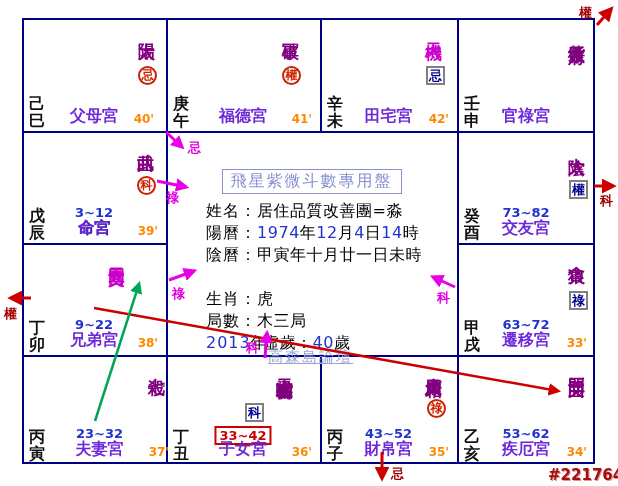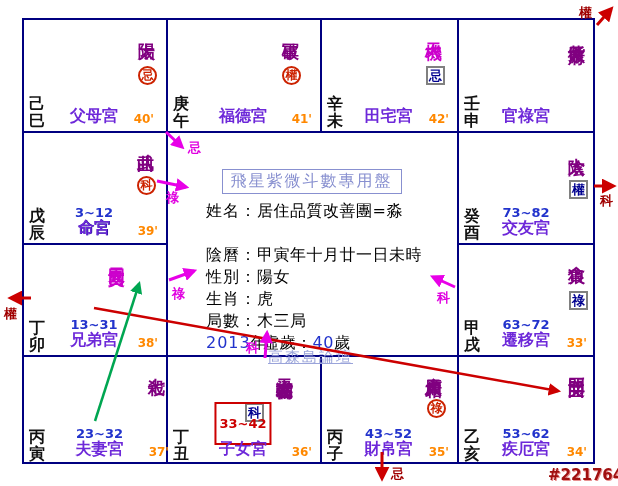--- a/index.html
+++ b/index.html
@@ -33,21 +33,21 @@
     font-size:12px;font-weight:bold;}
   .mark.circle{border:2px solid #cc2200;border-radius:50%;color:#cc2200;}
   .mark.boxm{border:2px solid #808080;color:#000090;font-size:13px;}
   .branch{position:absolute;left:7px;bottom:2px;width:18px;font-size:16px;
     line-height:17px;color:#111;word-break:break-all;font-weight:bold;}
   .palace{position:absolute;bottom:4px;left:50%;transform:translateX(-50%);
     white-space:nowrap;color:#6d28d9;font-size:16px;font-weight:bold;}
   .palace.life{font-weight:bold;text-shadow:0.5px 0 #000080;}
   .range{position:absolute;bottom:23px;left:50%;transform:translateX(-50%);
     white-space:nowrap;color:#2233cc;font-size:13px;font-weight:bold;}
-  .range.redbox{color:#cc0000;border:2px solid #cc0000;padding:12px 3px;bottom:19px;}
+  .range.redbox{color:#cc0000;border:2px solid #cc0000;padding:0 3px;bottom:19px;}
   .time{position:absolute;right:8px;bottom:5px;color:#ff8800;font-size:12px;font-weight:bold;}
 
   
   .chart-title{position:absolute;left:50%;top:26px;transform:translateX(-50%);
     white-space:nowrap;color:#8890d0;border:1px solid #8890d0;padding:1px 8px;
     font-size:16px;letter-spacing:2px;}
   .inforow{position:absolute;left:40px;white-space:nowrap;font-size:16px;color:#000;}
   .inforow .lbl{display:inline-block;width:46px;letter-spacing:1px;}
   .inforow .val{display:inline-block;margin-left:0px;letter-spacing:0.5px;}
   .num{color:#2233cc;}
@@ -122,21 +122,21 @@
     <div class="stars" style="top: 13px; right: 9px; color: rgb(128, 0, 128);">太陰</div>
     <div class="mark boxm" style="top:49px;right:7px;">權</div>
     <div class="branch">癸酉</div>
     <div class="range colorize-nums"><span class="num">73~82</span></div>
     <div class="palace">交友宮</div>
   </div>
 
   <div class="cell c-mao">
     <div class="stars" style="top: 11px; right: 40px; color: rgb(204, 0, 204);">天同文昌</div>
     <div class="branch">丁卯</div>
-    <div class="range colorize-nums"><span class="num">13~31</span></div>
+    <div class="range colorize-nums"><span class="num">9~22</span></div>
     <div class="palace">兄弟宮</div>
     <div class="time">38'</div>
   </div>
 
   <div class="cell c-xu">
     <div class="stars" style="top: 9px; right: 9px; color: rgb(128, 0, 128);">貪狼</div>
     <div class="mark boxm" style="top:48px;right:7px;">祿</div>
     <div class="branch">甲戌</div>
     <div class="range colorize-nums"><span class="num">63~72</span></div>
     <div class="palace">遷移宮</div>
@@ -176,27 +176,27 @@
     <div class="palace">疾厄宮</div>
     <div class="time">34'</div>
   </div>
 
   <div class="cell c-center">
     <div class="chart-title">飛星紫微斗數專用盤</div>
     <div class="inforow" style="top:58px;">
       <span class="lbl">姓名：</span>
       <span class="val">居住品質改善團=淼</span>
     </div>
+    <div class="inforow" style="top:80px;">
+      <span class="lbl">陽曆：</span>
+      <span class="val colorize-nums"><span class="num">1974</span>年<span class="num">12</span>月<span class="num">4</span>日<span class="num">14</span>時</span>
+    </div>
     <div class="inforow" style="top:102px;">
       <span class="lbl">陰曆：</span>
       <span class="val">甲寅年十月廿一日未時</span>
-    </div>
-    <div class="inforow" style="top:124px;">
-      <span class="lbl">性別：</span>
-      <span class="val">陽女</span>
     </div>
     <div class="inforow" style="top:146px;">
       <span class="lbl">生肖：</span>
       <span class="val">虎</span>
     </div>
     <div class="inforow" style="top:168px;">
       <span class="lbl">局數：</span>
       <span class="val">木三局</span>
     </div>
     <div class="inforow" style="top:190px;">

